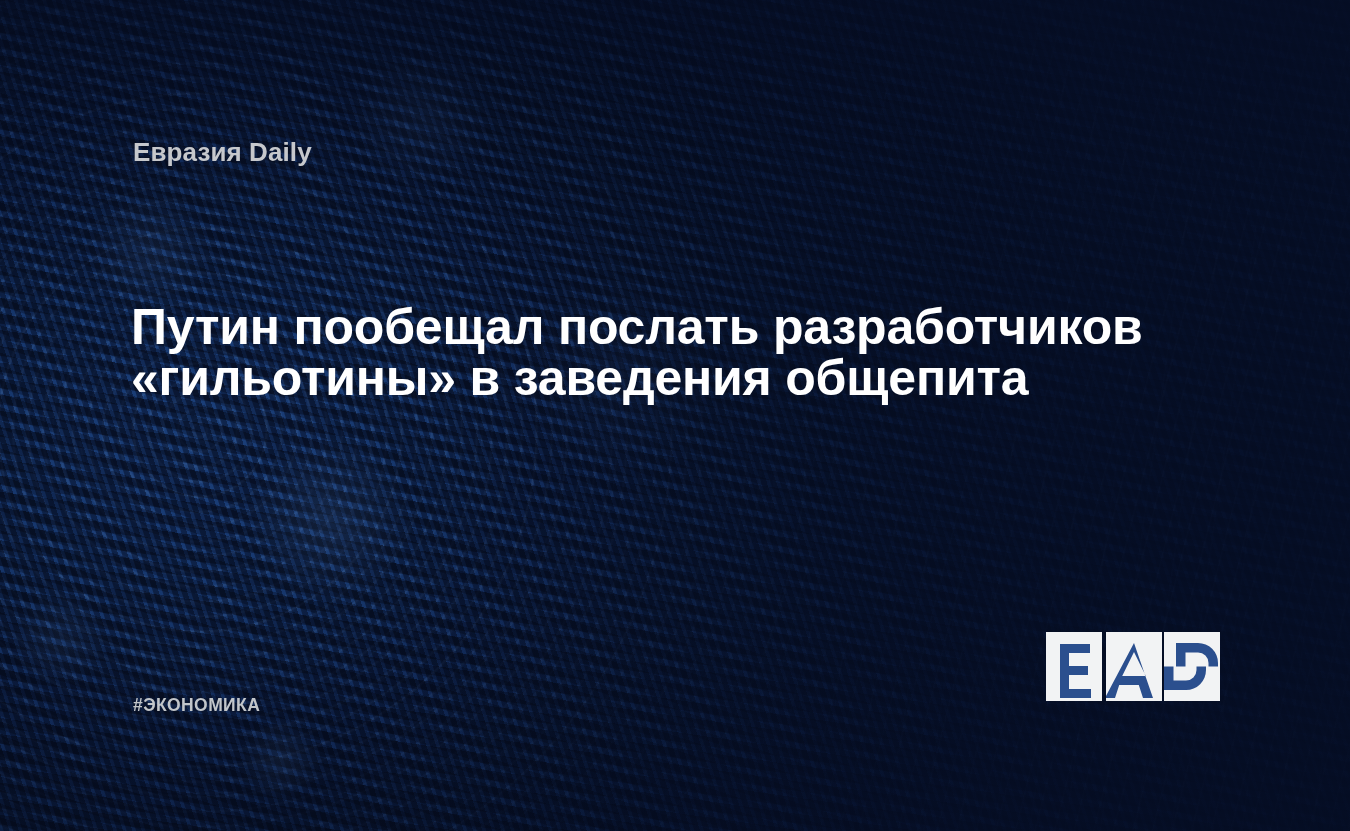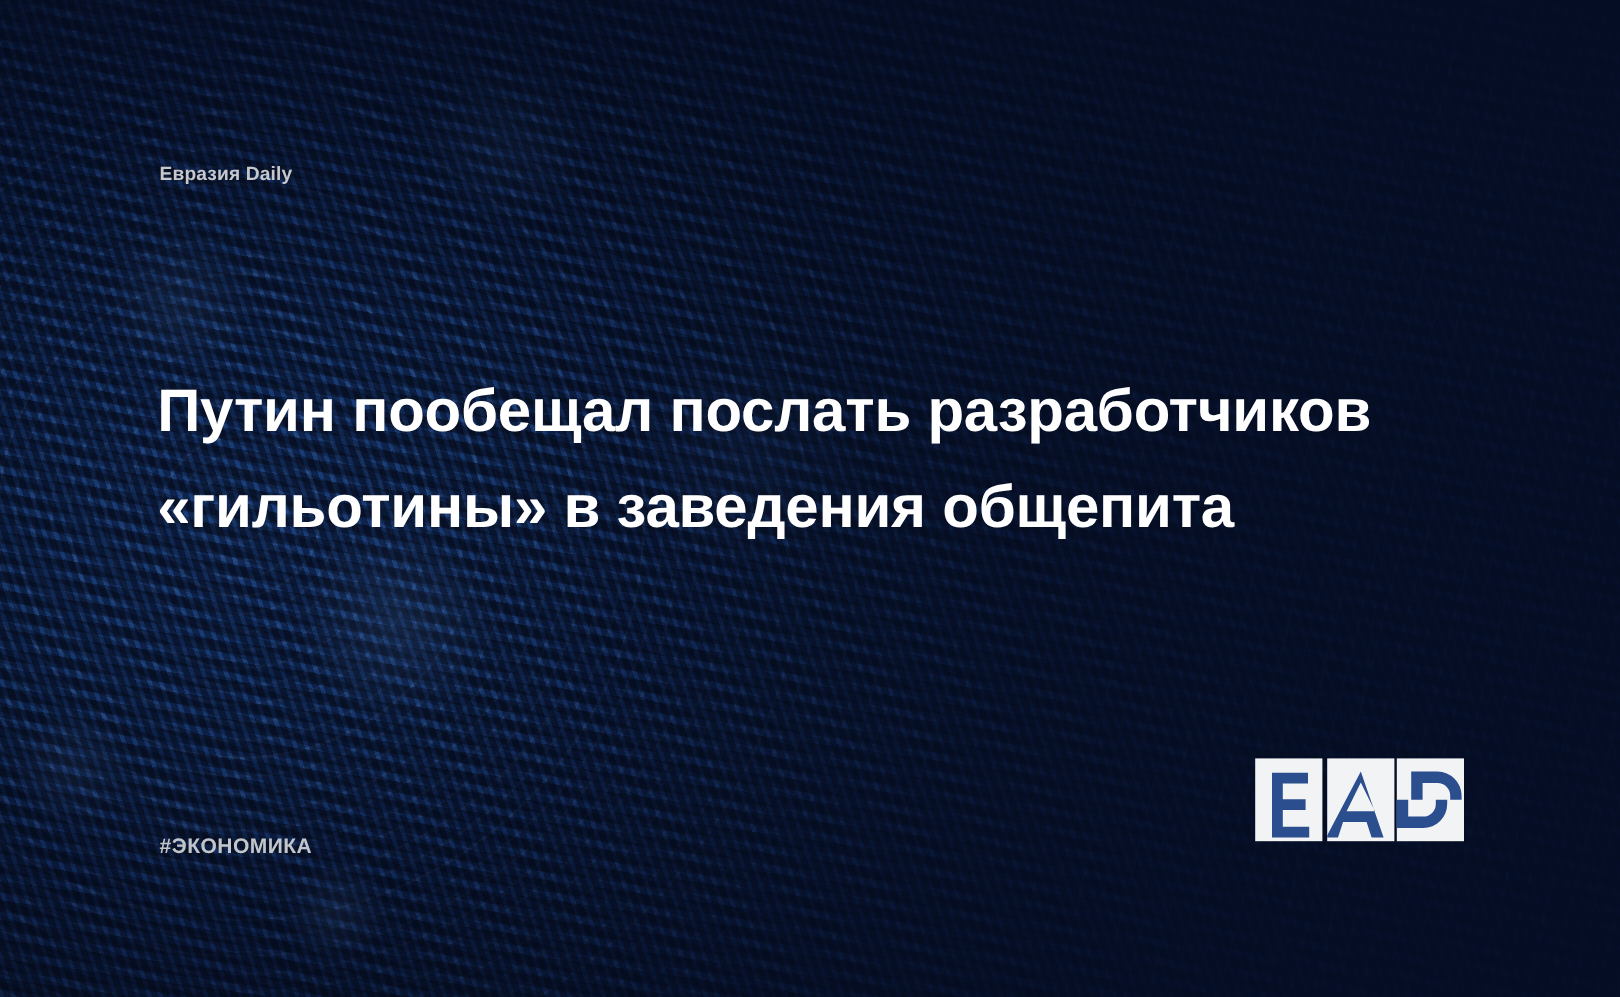--- a/index.html
+++ b/index.html
@@ -155,34 +155,34 @@
   
   #content {
     position: absolute;
     inset: 0;
   }
 
   #site-name {
     position: absolute;
     left: 133px;
     top: 137px;
-    font-size: 16px;
+    font-size: 26px;
     font-weight: bold;
     color: #c6c8cc;
     letter-spacing: 0.1px;
     white-space: nowrap;
   }
 
   #headline {
     position: absolute;
     left: 131px;
     top: 268px;
     width: 1110px;
     font-size: 50px;
-    line-height: 80px;
+    line-height: 51px;
     font-weight: bold;
     color: #ffffff;
     letter-spacing: -0.2px;
   }
 
   #category-tag {
     position: absolute;
     left: 133px;
     top: 675px;
     font-size: 17.5px;

